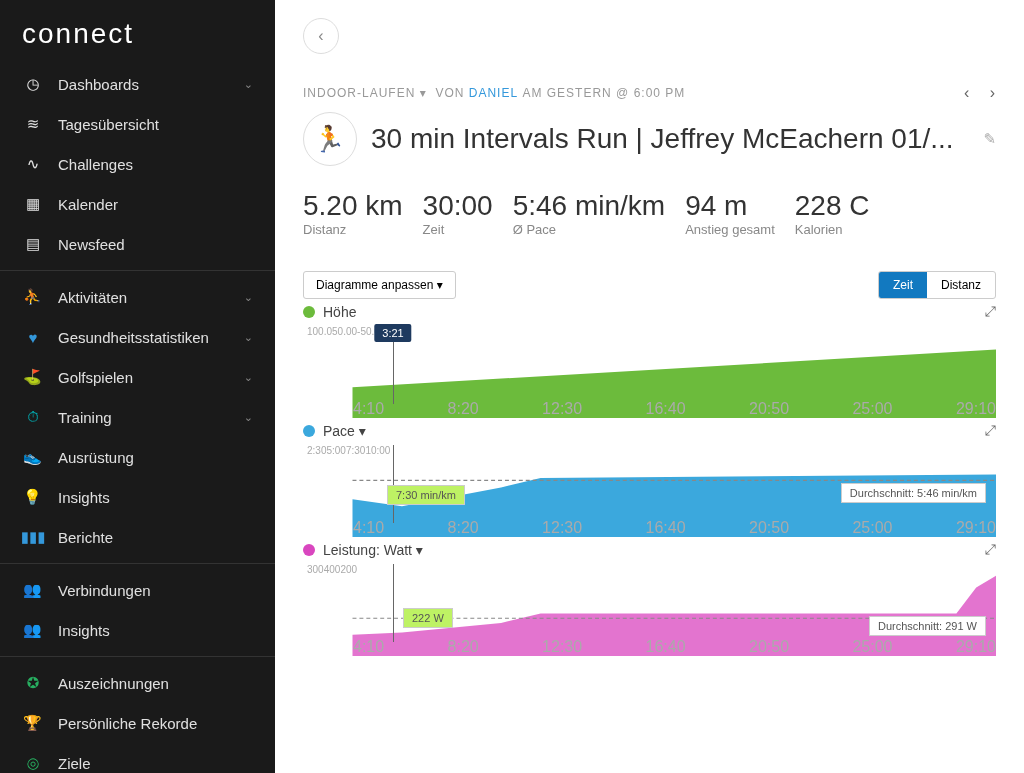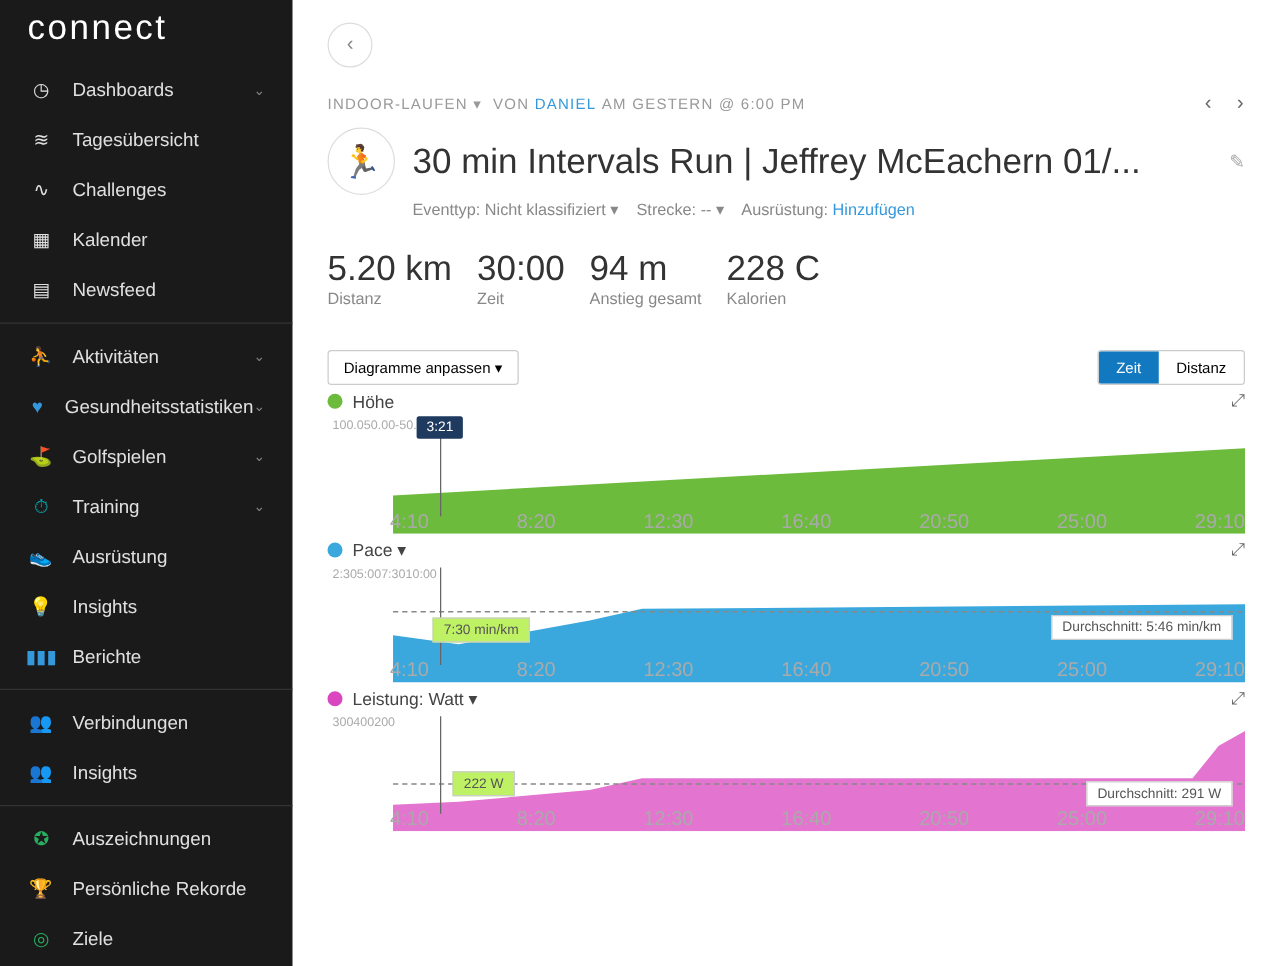--- a/index.html
+++ b/index.html
@@ -1,31 +1,31 @@
 <!DOCTYPE html>
 <html><head>
 <meta charset="utf-8">
 <style>
 * { margin:0; padding:0; box-sizing:border-box; font-family:-apple-system,BlinkMacSystemFont,"Segoe UI",Arial,sans-serif; }
 body { display:flex; width:1024px; height:773px; overflow:hidden; background:#fff; }
-.sidebar { width:234px; background:#1a1a1a; color:#fff; padding:6px 0; flex-shrink:0; }
+.sidebar { width:275px; background:#1a1a1a; color:#fff; padding:18px 0; flex-shrink:0; }
 .logo { font-size:28px; font-weight:300; letter-spacing:2px; padding:0 22px 14px; }
 .nav-item { display:flex; align-items:center; padding:9px 22px; cursor:pointer; font-size:15px; color:#e0e0e0; }
 .nav-icon { width:22px; height:22px; margin-right:14px; display:inline-flex; align-items:center; justify-content:center; }
 .nav-chev { margin-left:auto; font-size:11px; color:#888; }
 .nav-sep { height:1px; background:#333; margin:6px 0; }
 .ic-teal { color:#00aeb3; }
 .ic-orange { color:#e67e22; }
 .ic-blue { color:#3498db; }
 .ic-green { color:#27ae60; }
 .ic-gold { color:#9a8a3a; }
 
 .main { flex:1; overflow:auto; padding:18px 28px; position:relative; }
 .back-btn { width:36px; height:36px; border:1px solid #ddd; border-radius:50%; display:flex; align-items:center; justify-content:center; cursor:pointer; font-size:16px; color:#888; }
-.crumb { margin-top:20px; font-size:12px; letter-spacing:1px; color:#999; text-transform:uppercase; display:flex; align-items:center; }
+.crumb { margin-top:30px; font-size:12px; letter-spacing:1px; color:#999; text-transform:uppercase; display:flex; align-items:center; }
 .crumb a { color:#3498db; text-decoration:none; }
 .nav-arrows { margin-left:auto; color:#666; font-size:16px; }
 .nav-arrows span { margin-left:14px; cursor:pointer; }
 .title-row { display:flex; align-items:center; margin-top:10px; }
 .activity-icon { width:54px; height:54px; border:1px solid #ddd; border-radius:50%; display:flex; align-items:center; justify-content:center; font-size:26px; color:#666; margin-right:14px; }
 .title { font-size:28px; font-weight:400; color:#333; flex:1; white-space:nowrap; overflow:hidden; text-overflow:ellipsis; }
 .edit-pen { color:#aaa; font-size:15px; cursor:pointer; margin-left:8px; }
 .subline { margin-left:68px; font-size:13px; color:#888; margin-top:4px; }
 .subline a { color:#3498db; text-decoration:none; }
 .stats { display:flex; margin-top:24px; gap:20px; }
@@ -145,37 +145,33 @@
       <span>‹</span>
       <span>›</span>
     </div>
   </div>
 
   <div class="title-row">
     <div class="activity-icon">🏃</div>
     <div class="title">30 min Intervals Run | Jeffrey McEachern 01/...</div>
     <span class="edit-pen">✎</span>
   </div>
-  <div class="subline">
-    <span>Eventtyp:</span>
-    <span>Nicht klassifiziert</span> ▾ &nbsp;&nbsp;
-    <span>Strecke:</span>
-    <span>--</span> ▾ &nbsp;&nbsp;
-    <span>Ausrüstung:</span>
-    <a href="#">Hinzufügen</a>
-  </div>
 
   <div class="stats">
     <div class="stat">
         <div class="stat-val">5.20 km</div>
         <div class="stat-lbl">Distanz</div>
       </div>
     <div class="stat">
         <div class="stat-val">30:00</div>
         <div class="stat-lbl">Zeit</div>
+      </div>
+    <div class="stat">
+        <div class="stat-val">5:46 min/km</div>
+        <div class="stat-lbl">Ø Pace</div>
       </div>
     <div class="stat">
         <div class="stat-val">94 m</div>
         <div class="stat-lbl">Anstieg gesamt</div>
       </div>
     <div class="stat">
         <div class="stat-val">228 C</div>
         <div class="stat-lbl">Kalorien</div>
       </div>
   </div>

